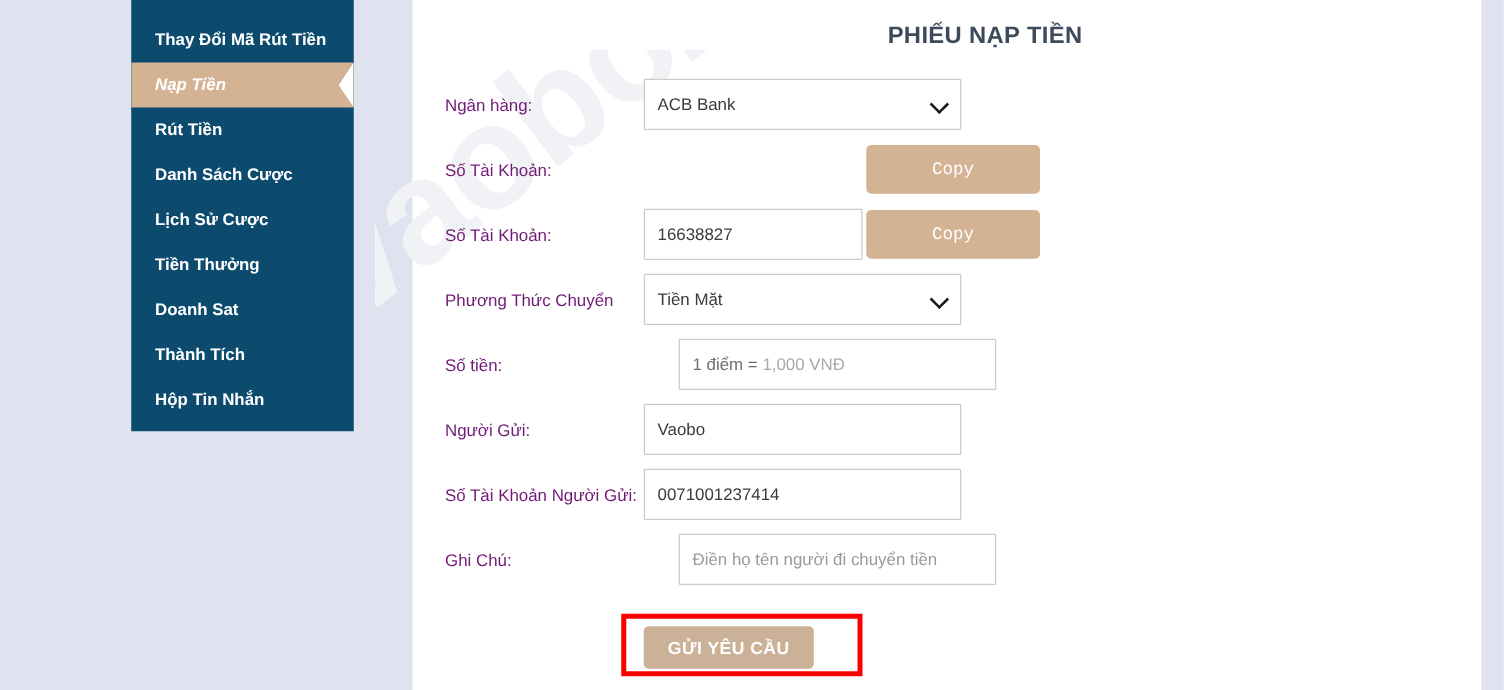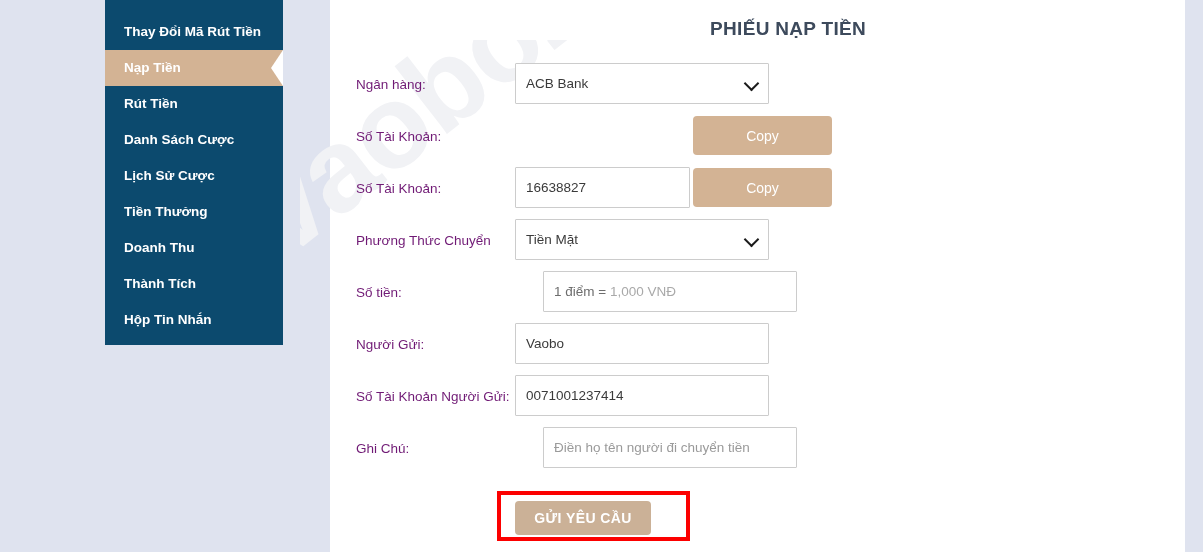--- a/index.html
+++ b/index.html
@@ -85,20 +85,21 @@
   .nav-item.partial {
     height: 14px;
     line-height: 10px;
     overflow: hidden;
     font-size: 13.5px;
     color: #ffffff;
   }
   .nav-item.active {
     background: #d3b394;
     color: #ffffff;
+    font-style: italic;
   }
   .nav-item.active .notch {
     position: absolute;
     right: 0;
     top: 0;
     width: 12px;
     height: 36px;
     background: #ffffff;
     clip-path: polygon(100% 0, 100% 100%, 0 50%);
   }
@@ -180,21 +181,21 @@
     position: absolute;
     left: 337px;
     top: 1px;
     width: 139px;
     height: 39px;
     background: #d3b394;
     border: none;
     border-radius: 4px;
     color: #ffffff;
     font-size: 14px;
-    font-family: Liberation Sans, sans-serif;
+    font-family: Liberation Mono, monospace;
     cursor: pointer;
     padding: 0;
   }
 
   
   .amt-strong { color: #6d6d6d; }
   .amt-light  { color: #a9a9a9; }
 
   
   #submit-wrap {
@@ -252,21 +253,21 @@
     <div class="nav-item">
       <span>Danh Sách Cược</span>
     </div>
     <div class="nav-item">
       <span>Lịch Sử Cược</span>
     </div>
     <div class="nav-item">
       <span>Tiền Thưởng</span>
     </div>
     <div class="nav-item">
-      <span>Doanh Thu</span>
+      <span>Doanh Sat</span>
     </div>
     <div class="nav-item">
       <span>Thành Tích</span>
     </div>
     <div class="nav-item">
       <span>Hộp Tin Nhắn</span>
     </div>
   </nav>
 
   <div id="form-title">PHIẾU NẠP TIỀN</div>

